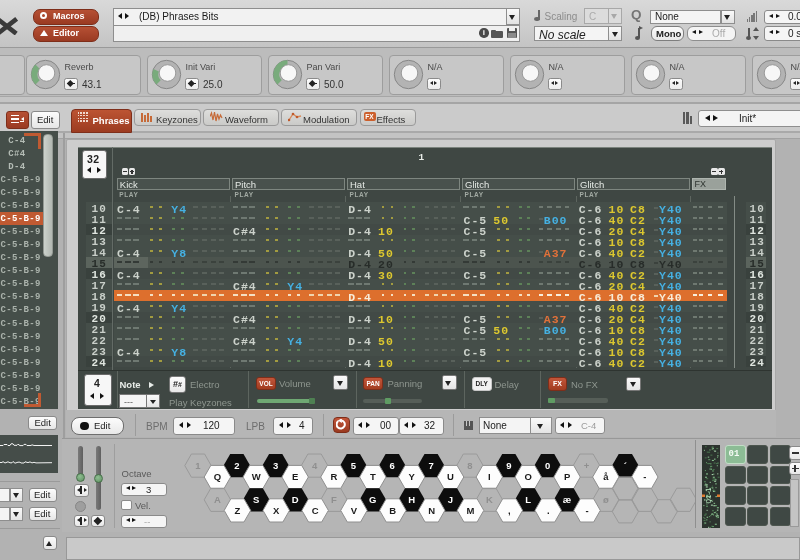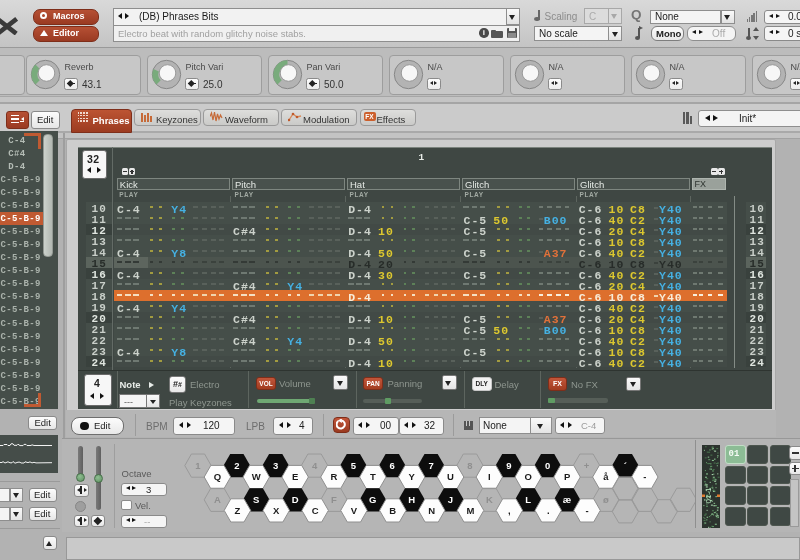--- a/index.html
+++ b/index.html
@@ -14,39 +14,38 @@
 <div style="position:absolute;left:33px;top:25.5px;width:64px;height:14.5px;background:linear-gradient(#b65034,#9a3a22);border:1px solid #7e2e1a;border-radius:7px;"></div>
 <div style="position:absolute;left:40px;top:29.5px;width:0;height:0;border-left:4.0px solid transparent;border-right:4.0px solid transparent;border-bottom:6px solid #fff;"></div>
 <div style="position:absolute;left:53px;top:27.5px;font-size:9px;color:#fff;white-space:pre;font-weight:bold;">Editor</div>
 <div style="position:absolute;left:113px;top:8px;width:406.5px;height:17px;background:#f2f2f2;border:1px solid #8e8e8e;box-sizing:border-box;border-bottom:none;"></div>
 <div style="position:absolute;left:118px;top:13px;width:0;height:0;border-top:3.15px solid transparent;border-bottom:3.15px solid transparent;border-right:4.5px solid #111;"></div>
 <div style="position:absolute;left:125.2px;top:13px;width:0;height:0;border-top:3.15px solid transparent;border-bottom:3.15px solid transparent;border-left:4.5px solid #111;"></div>
 <div style="position:absolute;left:139px;top:10.5px;font-size:10px;color:#1a1a1a;white-space:pre;">(DB) Phrases Bits</div>
 <div style="position:absolute;left:506px;top:8px;width:13.5px;height:17px;background:linear-gradient(#fafafa,#e2e2e2);border:1px solid #8e8e8e;box-sizing:border-box;"></div>
 <div style="position:absolute;left:509px;top:14.5px;width:0;height:0;border-left:3.5px solid transparent;border-right:3.5px solid transparent;border-top:5px solid #222;"></div>
 <div style="position:absolute;left:113px;top:25px;width:406.5px;height:17px;background:#f0f0f0;border:1px solid #8e8e8e;box-sizing:border-box;"></div>
-<div style="position:absolute;left:118px;top:28px;font-size:9.5px;color:#a0a0a0;white-space:pre;">Electro beat with random glitchy noise stabs.</div>
 <div style="position:absolute;left:479px;top:28px;width:9.5px;height:9.5px;background:#4a4a4a;border-radius:50%;">
       <div style="color:#fff;font-size:8px;font-weight:bold;text-align:center;line-height:9.5px;">i</div>
     </div>
 <div style="position:absolute;left:490.5px;top:31px;width:12px;height:6.5px;background:#555;border-radius:1px;"></div>
 <div style="position:absolute;left:490.5px;top:29.5px;width:5px;height:2px;background:#555;border-radius:1px 1px 0 0;"></div>
 <div style="position:absolute;left:506.5px;top:28px;width:10.5px;height:9.5px;background:#555;border-radius:1px;">
       <div style="position:absolute;left:2px;top:0px;width:6.5px;height:3px;background:#efefef;"></div>
       <div style="position:absolute;left:1.5px;top:4.5px;width:7.5px;height:5px;background:#8a8a8a;"></div>
     </div>
 <div style="position:absolute;left:538px;top:9.5px;width:1.8px;height:10px;background:#666;"></div>
 <div style="position:absolute;left:534px;top:17.2px;width:5.5px;height:4.2px;background:#666;border-radius:50%;"></div>
 <div style="position:absolute;left:544.5px;top:11px;font-size:10px;color:#8c8c8c;white-space:pre;">Scaling</div>
 <div style="position:absolute;left:583.5px;top:8px;width:38px;height:15.5px;background:#dcdcdc;border:1px solid #a8a8a8;box-sizing:border-box;"></div>
 <div style="position:absolute;left:589px;top:10.5px;font-size:10px;color:#ababab;white-space:pre;">C</div>
 <div style="position:absolute;left:608px;top:8px;width:13.5px;height:15.5px;background:#dcdcdc;border:1px solid #a8a8a8;box-sizing:border-box;"></div>
 <div style="position:absolute;left:611px;top:14px;width:0;height:0;border-left:3.5px solid transparent;border-right:3.5px solid transparent;border-top:5px solid #a8a8a8;"></div>
 <div style="position:absolute;left:534px;top:26px;width:74.5px;height:15px;background:#f4f4f4;border:1px solid #8e8e8e;box-sizing:border-box;"></div>
-<div style="position:absolute;left:539px;top:28px;font-size:10px;color:#222;white-space:pre;">No scale</div>
+<div style="position:absolute;left:539px;top:28px;font-size:12px;color:#222;white-space:pre;font-style:italic;">No scale</div>
 <div style="position:absolute;left:608px;top:26px;width:14px;height:15px;background:linear-gradient(#fafafa,#e2e2e2);border:1px solid #8e8e8e;box-sizing:border-box;"></div>
 <div style="position:absolute;left:611.5px;top:31.5px;width:0;height:0;border-left:3.5px solid transparent;border-right:3.5px solid transparent;border-top:5px solid #222;"></div>
 <div style="position:absolute;left:631px;top:7px;font-size:13.5px;color:#757575;white-space:pre;font-weight:bold;">Q</div>
 <div style="position:absolute;left:649.5px;top:9.5px;width:71.5px;height:14px;background:#f4f4f4;border:1px solid #8e8e8e;box-sizing:border-box;"></div>
 <div style="position:absolute;left:655px;top:11px;font-size:10px;color:#222;white-space:pre;">None</div>
 <div style="position:absolute;left:720.5px;top:9.5px;width:14.5px;height:14px;background:linear-gradient(#fafafa,#e2e2e2);border:1px solid #8e8e8e;box-sizing:border-box;"></div>
 <div style="position:absolute;left:724px;top:15px;width:0;height:0;border-left:3.5px solid transparent;border-right:3.5px solid transparent;border-top:5px solid #222;"></div>
 <div style="position:absolute;left:746.5px;top:18.5px;width:1.5px;height:3px;background:#777;"></div>
 <div style="position:absolute;left:748.8px;top:16.5px;width:1.5px;height:5px;background:#777;"></div>
 <div style="position:absolute;left:751.1px;top:14.5px;width:1.5px;height:7px;background:#777;"></div>
@@ -75,21 +74,21 @@
 <div style="position:absolute;left:788px;top:28px;font-size:10px;color:#222;white-space:pre;">0 s</div>
 <div style="position:absolute;left:0px;top:47.5px;width:800px;height:56.5px;background:#bcbcbc;"></div>
 <div style="position:absolute;left:-90px;top:55px;width:114.8px;height:39.5px;background:#c7c7c7;border:1px solid #9d9d9d;border-radius:4px;box-sizing:border-box;"></div>
 <div style="position:absolute;left:26px;top:55px;width:114.8px;height:39.5px;background:#c7c7c7;border:1px solid #9d9d9d;border-radius:4px;box-sizing:border-box;"></div>
 <div style="position:absolute;left:64.5px;top:62px;font-size:9px;color:#4a4a4a;white-space:pre;">Reverb</div>
 <div style="position:absolute;left:63.5px;top:77.5px;width:14.5px;height:12px;background:linear-gradient(#fcfcfc,#ececec);border:1px solid #8a8a8a;border-radius:2.5px;box-sizing:border-box;"></div>
 <div style="position:absolute;left:68px;top:81px;width:4.6px;height:4.6px;background:#222;transform:rotate(45deg);"></div>
 <div style="position:absolute;left:66.5px;top:82.9px;width:8.5px;height:1.3px;background:#222;"></div>
 <div style="position:absolute;left:82px;top:78.5px;font-size:10px;color:#333;white-space:pre;">43.1</div>
 <div style="position:absolute;left:147px;top:55px;width:114.8px;height:39.5px;background:#c7c7c7;border:1px solid #9d9d9d;border-radius:4px;box-sizing:border-box;"></div>
-<div style="position:absolute;left:185.5px;top:62px;font-size:9px;color:#4a4a4a;white-space:pre;">Pitch Vari</div>
+<div style="position:absolute;left:185.5px;top:62px;font-size:9px;color:#4a4a4a;white-space:pre;">Init Vari</div>
 <div style="position:absolute;left:184.5px;top:77.5px;width:14.5px;height:12px;background:linear-gradient(#fcfcfc,#ececec);border:1px solid #8a8a8a;border-radius:2.5px;box-sizing:border-box;"></div>
 <div style="position:absolute;left:189px;top:81px;width:4.6px;height:4.6px;background:#222;transform:rotate(45deg);"></div>
 <div style="position:absolute;left:187.5px;top:82.9px;width:8.5px;height:1.3px;background:#222;"></div>
 <div style="position:absolute;left:203px;top:78.5px;font-size:10px;color:#333;white-space:pre;">25.0</div>
 <div style="position:absolute;left:268px;top:55px;width:114.8px;height:39.5px;background:#c7c7c7;border:1px solid #9d9d9d;border-radius:4px;box-sizing:border-box;"></div>
 <div style="position:absolute;left:306.5px;top:62px;font-size:9px;color:#4a4a4a;white-space:pre;">Pan Vari</div>
 <div style="position:absolute;left:305.5px;top:77.5px;width:14.5px;height:12px;background:linear-gradient(#fcfcfc,#ececec);border:1px solid #8a8a8a;border-radius:2.5px;box-sizing:border-box;"></div>
 <div style="position:absolute;left:310px;top:81px;width:4.6px;height:4.6px;background:#222;transform:rotate(45deg);"></div>
 <div style="position:absolute;left:308.5px;top:82.9px;width:8.5px;height:1.3px;background:#222;"></div>
 <div style="position:absolute;left:324px;top:78.5px;font-size:10px;color:#333;white-space:pre;">50.0</div>

